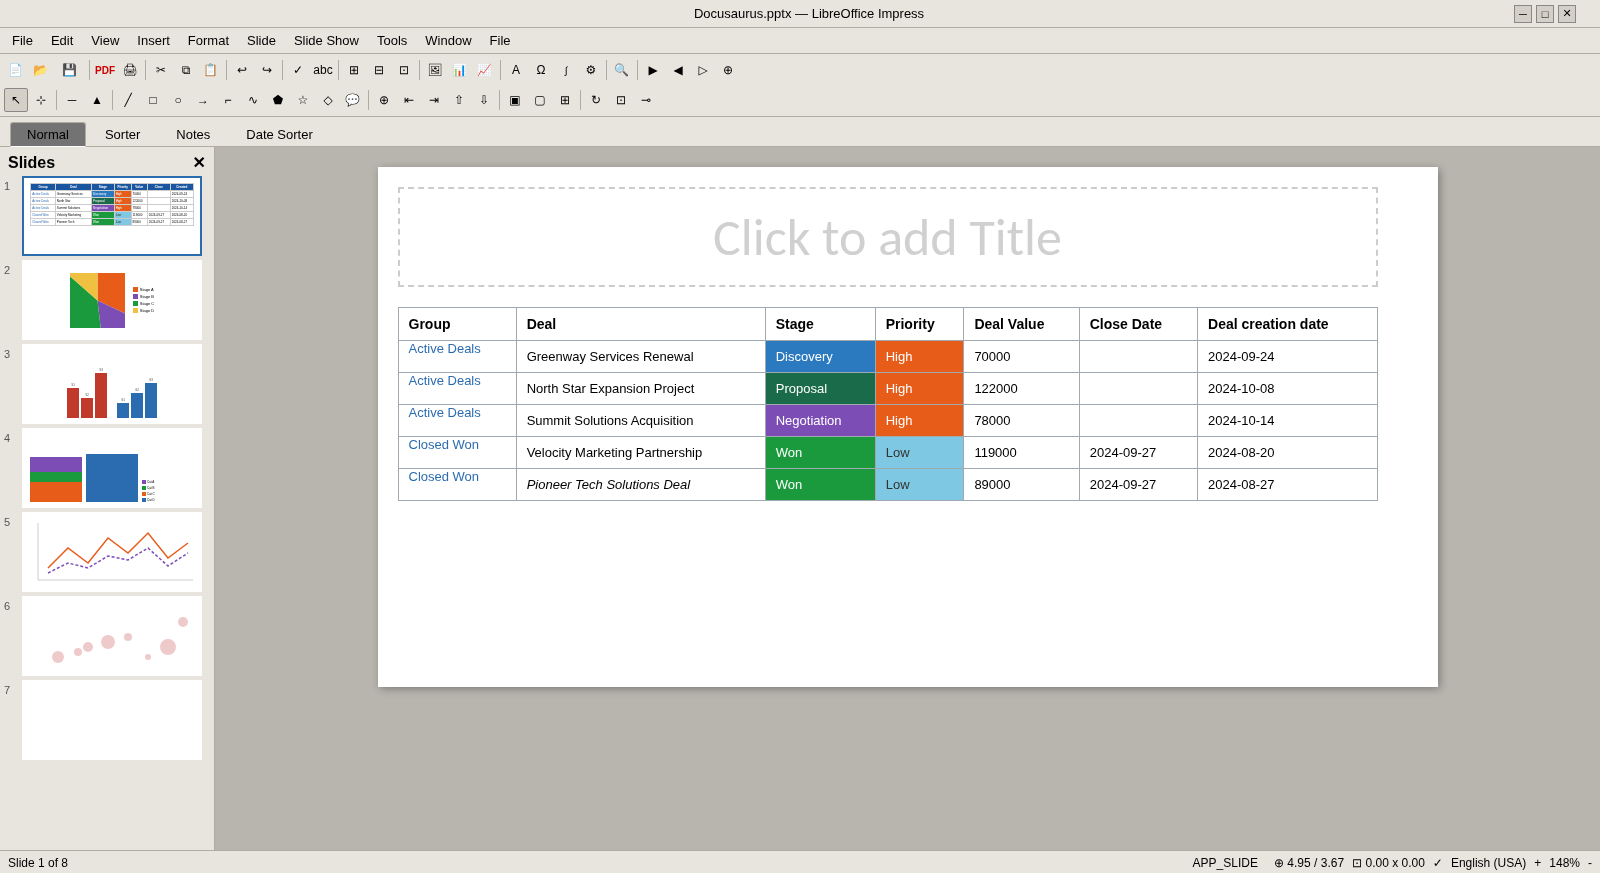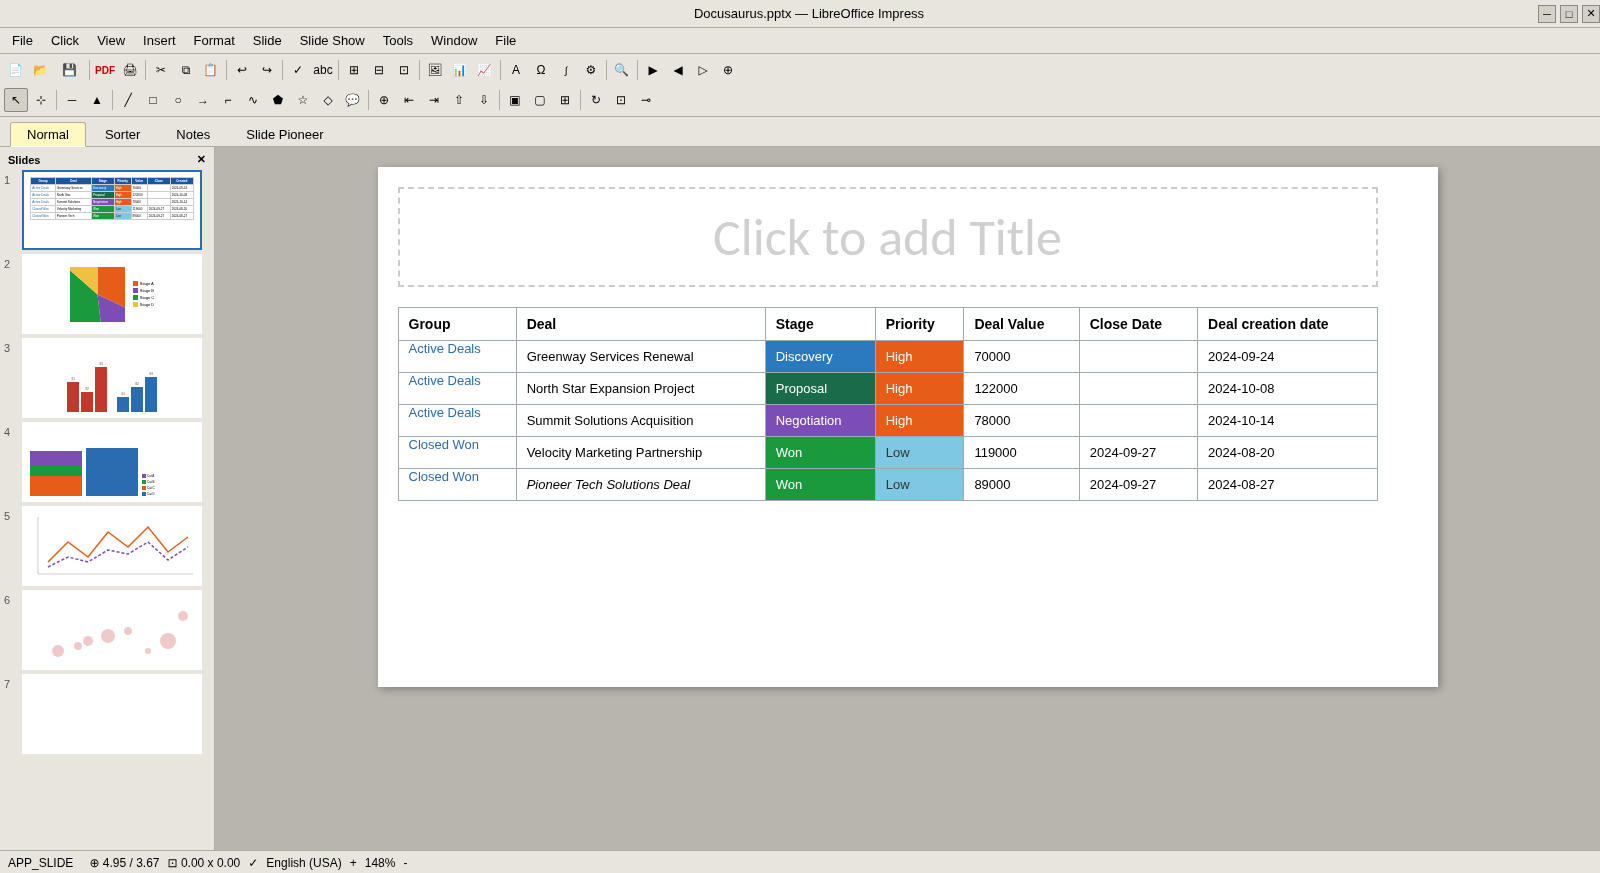--- a/index.html
+++ b/index.html
@@ -5,21 +5,21 @@
     * { box-sizing: border-box; margin: 0; padding: 0; }
     body { font-family: 'Liberation Sans', Arial, sans-serif; font-size: 13px; background: #d4d0c8; width: 1600px; height: 873px; overflow: hidden; }
 
     
     #title-bar {
       background: #e8e4de;
       height: 28px;
       display: flex;
       align-items: center;
       justify-content: space-between;
-      padding: 0 0;
+      padding: 0 24px;
       border-bottom: 1px solid #b0aca4;
     }
     #title-bar-text { flex: 1; text-align: center; font-size: 13px; color: #000; }
     #title-bar-controls { display: flex; gap: 4px; }
     .title-btn { width: 18px; height: 18px; border: 1px solid #888; background: #d4d0c8; display: flex; align-items: center; justify-content: center; font-size: 11px; cursor: pointer; }
 
     
     #menu-bar {
       background: #e8e4de;
       height: 26px;
@@ -68,21 +68,21 @@
       background: #e8e4de;
       border-right: 1px solid #b0aca4;
       overflow-y: auto;
       padding: 4px;
     }
     #slides-panel-header {
       display: flex;
       align-items: center;
       justify-content: space-between;
       padding: 2px 4px 4px;
-      font-size: 11px;
+      font-size: 16px;
       font-weight: bold;
     }
     .slide-thumb {
       margin-bottom: 4px;
       display: flex;
       align-items: flex-start;
       gap: 4px;
       cursor: pointer;
     }
     .slide-num { font-size: 11px; color: #555; min-width: 14px; padding-top: 4px; }
@@ -174,21 +174,21 @@
     }
     .tab {
       padding: 4px 16px;
       font-size: 13px;
       cursor: pointer;
       border: 1px solid transparent;
       border-bottom: none;
       border-radius: 3px 3px 0 0;
     }
     .tab.active {
-      background: #fef9c3;
+      background: #737373;
       border-color: #b0aca4;
       border-bottom: 1px solid #fff;
       margin-bottom: -1px;
       text-align: center;
     }
 
     
     #status-bar {
       background: #e8e4de;
       height: 24px;
@@ -211,21 +211,21 @@
   <div id="title-bar-text">Docusaurus.pptx — LibreOffice Impress</div>
   <div id="title-bar-controls">
     <div class="title-btn">─</div>
     <div class="title-btn">□</div>
     <div class="title-btn">✕</div>
   </div>
 </div>
 
 <div id="menu-bar">
   <span class="menu-item">File</span>
-  <span class="menu-item">Click</span>
+  <span class="menu-item">Edit</span>
   <span class="menu-item">View</span>
   <span class="menu-item">Insert</span>
   <span class="menu-item">Format</span>
   <span class="menu-item">Slide</span>
   <span class="menu-item">Slide Show</span>
   <span class="menu-item">Tools</span>
   <span class="menu-item">Window</span>
   <span class="menu-item">File</span>
 </div>
 
@@ -300,21 +300,21 @@
     <button class="tb-btn">↻</button>
     <button class="tb-btn">⊡</button>
     <button class="tb-btn">⊸</button>
   </div>
 </div>
 
 <div id="tabs-bar">
   <div class="tab active">Normal</div>
   <div class="tab">Sorter</div>
   <div class="tab">Notes</div>
-  <div class="tab">Slide Pioneer</div>
+  <div class="tab">Date Sorter</div>
 </div>
 
 <div id="main-area">
 
   <div id="slides-panel">
     <div id="slides-panel-header">
       <span>Slides</span>
       <span style="cursor:pointer;">✕</span>
     </div>
 
@@ -655,20 +655,21 @@
               </td>
   </tr>
           </tbody>
       </table>
     </div>
   </div>
 
 </div>
 
 <div id="status-bar">
+  <div id="status-bar-left">Slide 1 of 8</div>
   <div id="status-bar-center">
     <span>APP_SLIDE</span>
   </div>
   <div id="status-bar-right">
     <span>
       <span>⊕</span>
       <span>4.95 / 3.67</span>
     </span>
     <span>
       <span>⊡</span>

